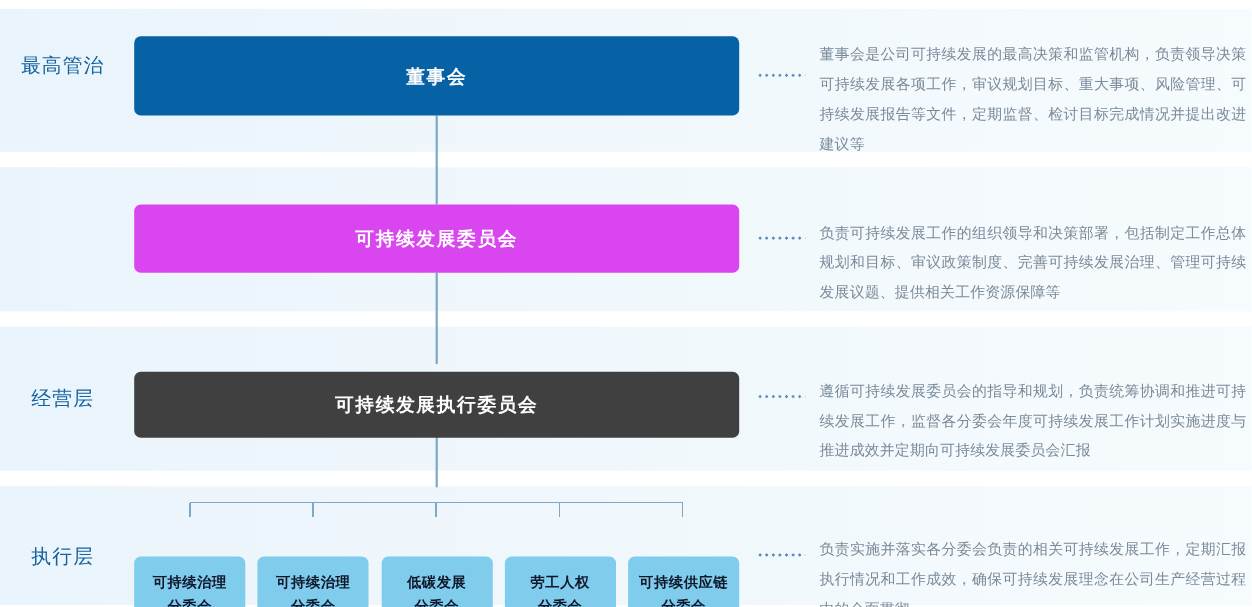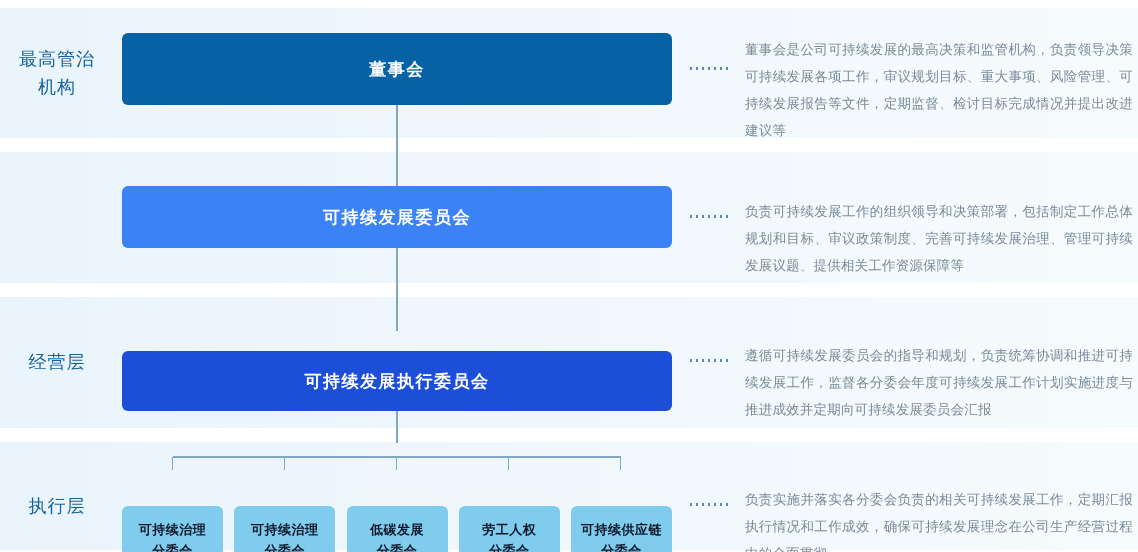--- a/index.html
+++ b/index.html
@@ -59,22 +59,22 @@
     display: flex;
     align-items: center;
     justify-content: center;
     color: #ffffff;
     font-size: 17px;
     font-weight: bold;
     letter-spacing: 1.5px;
     box-sizing: border-box;
   }
   .org-box.row1 { top: 33px;  height: 72px; background: #0761a5; }
-  .org-box.row2 { top: 186px; height: 62px; background: #3b82f6; }
-  .org-box.row3 { top: 351px; height: 60px; background: #1d4ed8; }
+  .org-box.row2 { top: 186px; height: 62px; background: #d946ef; }
+  .org-box.row3 { top: 338px; height: 60px; background: #404040; }
 
   
   .sub-row {
     position: absolute;
     top: 470px;
     left: 122px;
     width: 550px;
     height: 68px;
     display: flex;
     justify-content: space-between;
@@ -171,21 +171,20 @@
       <line x1="172.5" y1="457" x2="172.5" y2="470"></line>
       <line x1="284.5" y1="457" x2="284.5" y2="470"></line>
       <line x1="396.5" y1="457" x2="396.5" y2="470"></line>
       <line x1="508.5" y1="457" x2="508.5" y2="470"></line>
       <line x1="620.5" y1="457" x2="620.5" y2="470"></line>
     </g>
   </svg>
 
   <div class="tier-label t1">
     <div>最高管治</div>
-    <div>机构</div>
   </div>
   <div class="org-box row1">
     <span>董事会</span>
   </div>
   <div class="leader l1"></div>
   <div class="desc d1">董事会是公司可持续发展的最高决策和监管机构，负责领导决策可持续发展各项工作，审议规划目标、重大事项、风险管理、可持续发展报告等文件，定期监督、检讨目标完成情况并提出改进建议等</div>
 
   <div class="org-box row2">
     <span>可持续发展委员会</span>
   </div>

